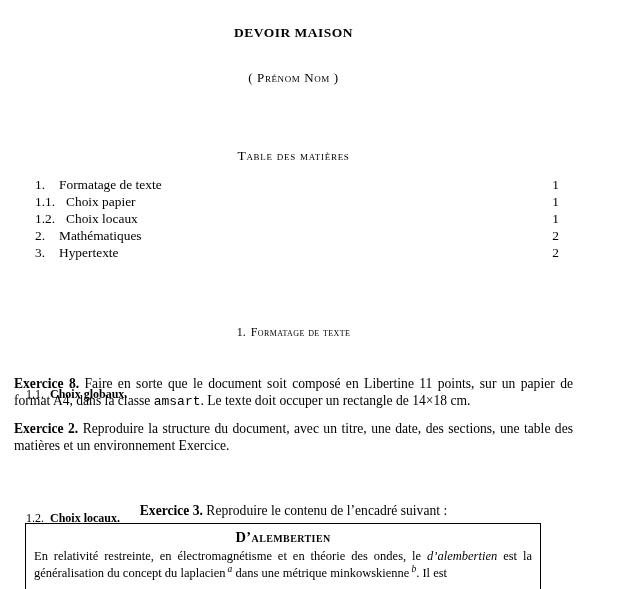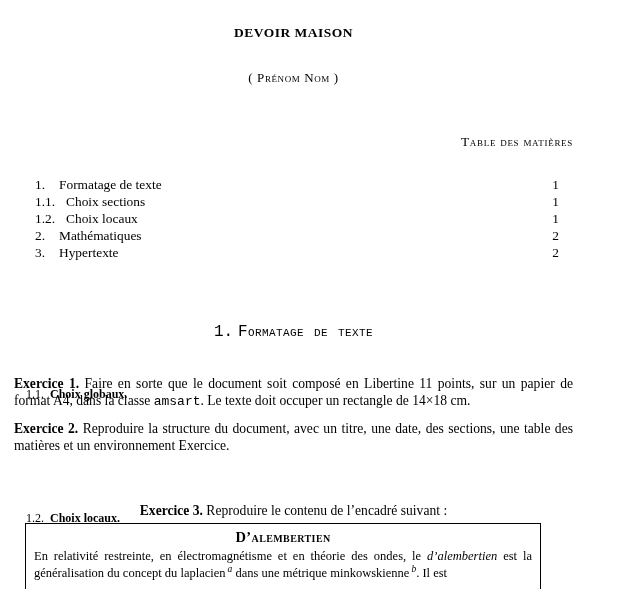--- a/index.html
+++ b/index.html
@@ -5,28 +5,28 @@
   html,body{margin:0;padding:0;}
   body{
     width:627px;height:589px;overflow:hidden;position:relative;
     background:#ffffff;color:#000;
     font-family:"Liberation Serif", serif;
   }
   .content{position:absolute;left:14px;top:0;width:559px;height:522px;}
   .centered{position:absolute;left:0;right:0;text-align:center;line-height:17px;}
   #doc-title{top:24px;font-weight:bold;font-size:13.5px;letter-spacing:0.5px;}
   #doc-author{top:69px;font-variant:small-caps;font-size:13px;letter-spacing:0.6px;}
-  #toc-heading{top:133px;font-variant:small-caps;font-size:13.5px;letter-spacing:0.7px;text-align:right;}
+  #toc-heading{top:147px;font-variant:small-caps;font-size:13.5px;letter-spacing:0.7px;}
   #toc-list{position:absolute;top:176px;left:21px;right:0;font-size:13.4px;}
   .toc-row{display:flex;line-height:17.1px;}
   .toc-num{width:24px;flex:0 0 auto;}
   .toc-row.lvl2 .toc-num{width:31px;}
   .toc-fill{flex:1 1 auto;}
   .toc-page{flex:0 0 auto;padding-right:14px;}
-  #section1{top:324px;font-size:16px;font-family:Liberation Mono, monospace;}
+  #section1{top:324px;font-size:12px;}
   .sc{font-variant:small-caps;letter-spacing:0.4px;}
   .sec-num{margin-right:5px;}
   .subsection{position:absolute;left:12px;font-size:12px;line-height:17px;margin-top:36px;}
   #sub11{top:350px;}
   #sub12{top:474px;}
   .sub-num{margin-right:6px;}
   .sub-title{font-weight:bold;}
   .para{position:absolute;left:0;width:559px;margin:0;text-align:justify;
         font-size:13.6px;line-height:17.2px;}
   #ex1{top:375px;}
@@ -62,21 +62,21 @@
 
   <div id="toc-list">
       <div class="toc-row">
         <span class="toc-num">1.</span>
         <span class="toc-label">Formatage de texte</span>
         <span class="toc-fill"></span>
         <span class="toc-page">1</span>
       </div>
       <div class="toc-row lvl2">
         <span class="toc-num">1.1.</span>
-        <span class="toc-label">Choix sections</span>
+        <span class="toc-label">Choix papier</span>
         <span class="toc-fill"></span>
         <span class="toc-page">1</span>
       </div>
       <div class="toc-row lvl2">
         <span class="toc-num">1.2.</span>
         <span class="toc-label">Choix locaux</span>
         <span class="toc-fill"></span>
         <span class="toc-page">1</span>
       </div>
       <div class="toc-row">
@@ -94,21 +94,21 @@
     </div>
 
   <div id="section1" class="centered">
     <span class="sec-num">1.</span><span class="sc">Formatage de texte</span>
   </div>
 
   <div id="sub11" class="subsection">
     <span class="sub-num">1.1.</span><span class="sub-title">Choix globaux.</span>
   </div>
 
-  <p id="ex1" class="para"><span class="seg-bold">Exercice 1.</span><span class="seg-text"> Faire en sorte que le document soit composé en Libertine 11 points, sur un papier de format A4, dans la classe </span><span class="seg-mono">amsart</span><span class="seg-text">. Le texte doit occuper un rectangle de 14×18 cm.</span></p>
+  <p id="ex1" class="para"><span class="seg-bold">Exercice 8.</span><span class="seg-text"> Faire en sorte que le document soit composé en Libertine 11 points, sur un papier de format A4, dans la classe </span><span class="seg-mono">amsart</span><span class="seg-text">. Le texte doit occuper un rectangle de 14×18 cm.</span></p>
 
   <p id="ex2" class="para"><span class="seg-bold">Exercice 2.</span><span class="seg-text"> Reproduire la structure du document, avec un titre, une date, des sections, une table des matières et un environnement Exercice.</span></p>
 
   <div id="sub12" class="subsection">
     <span class="sub-num">1.2.</span><span class="sub-title">Choix locaux.</span>
   </div>
 
   <p id="ex3" class="para"><span class="seg-bold">Exercice 3.</span><span class="seg-text"> Reproduire le contenu de l’encadré suivant :</span></p>
 
   <div id="box">

